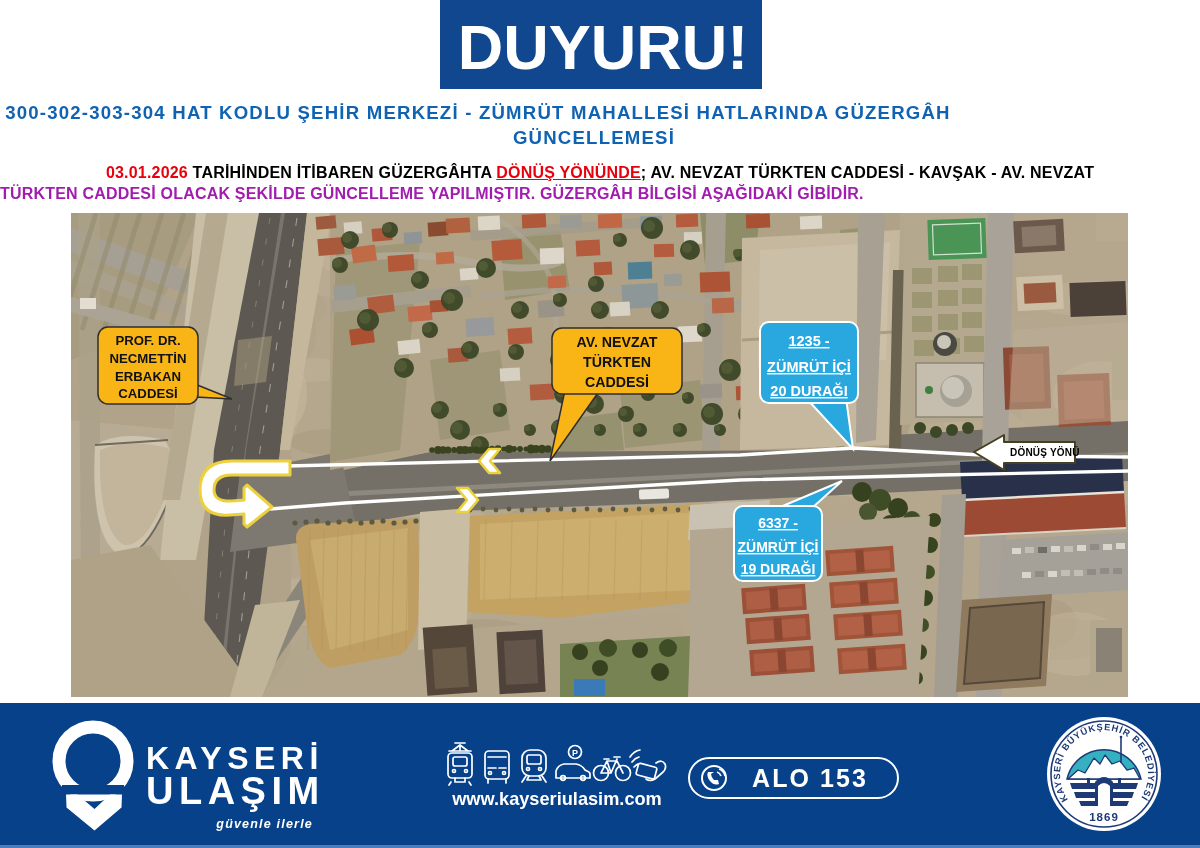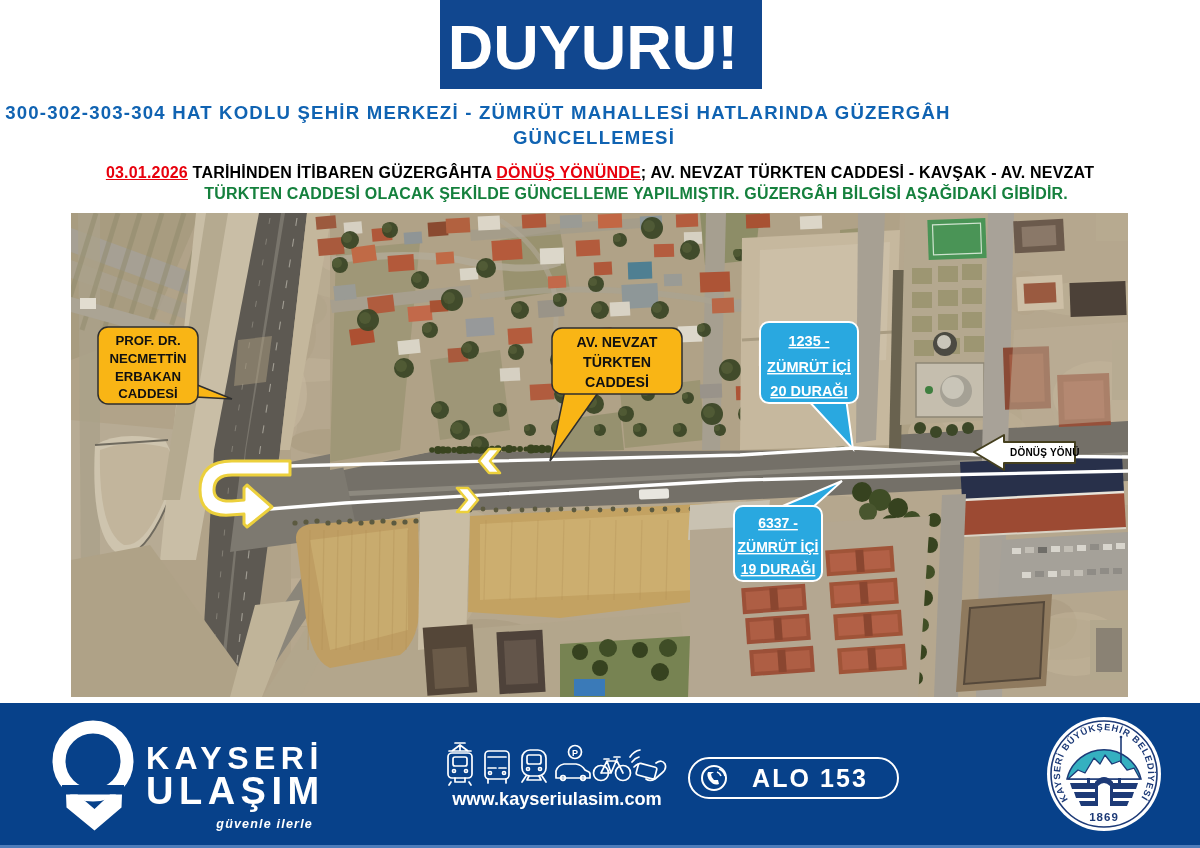--- a/index.html
+++ b/index.html
@@ -5,29 +5,29 @@
 html,body{margin:0;padding:0;background:#fff;}
 #page{position:relative;width:1200px;height:848px;background:#ffffff;overflow:hidden;font-family:"Liberation Sans",sans-serif;}
 .abs{position:absolute;}
 </style>
 </head>
 <body>
 <div id="page">
 
 <div class="abs" style="left:440px;top:0;width:322px;height:89px;background:#11478f;"></div>
 
-<div class="abs" style="left:432px;top:11px;width:322px;text-align:center;color:#ffffff;font-size:63px;font-weight:bold;">DUYURU!</div>
+<div class="abs" style="left:442px;top:11px;width:322px;text-align:center;color:#ffffff;font-size:63px;font-weight:bold;">DUYURU!</div>
 
 <div class="abs" style="left:0;top:102px;width:956px;text-align:center;color:#1063b2;font-size:18.6px;font-weight:bold;letter-spacing:1.2px;">300-302-303-304 HAT KODLU ŞEHİR MERKEZİ - ZÜMRÜT MAHALLESİ HATLARINDA GÜZERGÂH</div>
 
 <div class="abs" style="left:0;top:127px;width:1188px;text-align:center;color:#1063b2;font-size:18.6px;font-weight:bold;letter-spacing:1.2px;">GÜNCELLEMESİ</div>
 
-<div class="abs" style="left:0;top:164px;width:1200px;text-align:center;color:#000000;font-size:16px;font-weight:bold;letter-spacing:0.2px;"><span style="color:#e8000d;text-decoration:underline;text-align:right;">03.01.2026</span> TARİHİNDEN İTİBAREN GÜZERGÂHTA <span style="color:#e8000d;text-decoration:underline;text-align:right;">DÖNÜŞ YÖNÜNDE</span>; AV. NEVZAT TÜRKTEN CADDESİ - KAVŞAK - AV. NEVZAT</div>
-
-<div class="abs" style="left:0;top:185px;width:1068px;text-align:right;color:#15803d;font-size:16px;font-weight:bold;letter-spacing:0.2px;">TÜRKTEN CADDESİ OLACAK ŞEKİLDE GÜNCELLEME YAPILMIŞTIR. GÜZERGÂH BİLGİSİ AŞAĞIDAKİ GİBİDİR.</div>
+<div class="abs" style="left:0;top:164px;width:1200px;text-align:center;color:#000000;font-size:16px;font-weight:bold;letter-spacing:0.2px;"><span style="color:#e8000d;text-align:right;">03.01.2026</span> TARİHİNDEN İTİBAREN GÜZERGÂHTA <span style="color:#e8000d;text-decoration:underline;text-align:right;">DÖNÜŞ YÖNÜNDE</span>; AV. NEVZAT TÜRKTEN CADDESİ - KAVŞAK - AV. NEVZAT</div>
+
+<div class="abs" style="left:0;top:185px;width:1068px;text-align:left;color:#a21caf;font-size:16px;font-weight:bold;letter-spacing:0.2px;">TÜRKTEN CADDESİ OLACAK ŞEKİLDE GÜNCELLEME YAPILMIŞTIR. GÜZERGÂH BİLGİSİ AŞAĞIDAKİ GİBİDİR.</div>
 
 <svg class="abs" style="left:71px;top:213px;" width="1057" height="484" viewBox="71 213 1057 484">
 
 <rect x="71" y="213" width="1057" height="484" fill="#b5a78e"></rect>
 
 <g>
         <ellipse cx="747" cy="225" rx="32" ry="17" fill="#a39578" opacity="0.28"></ellipse>
         <ellipse cx="854" cy="477" rx="49" ry="11" fill="#c4b69c" opacity="0.30"></ellipse>
         <ellipse cx="605" cy="226" rx="28" ry="29" fill="#cabca2" opacity="0.35"></ellipse>
         <ellipse cx="546" cy="348" rx="63" ry="33" fill="#a89a7f" opacity="0.42"></ellipse>

